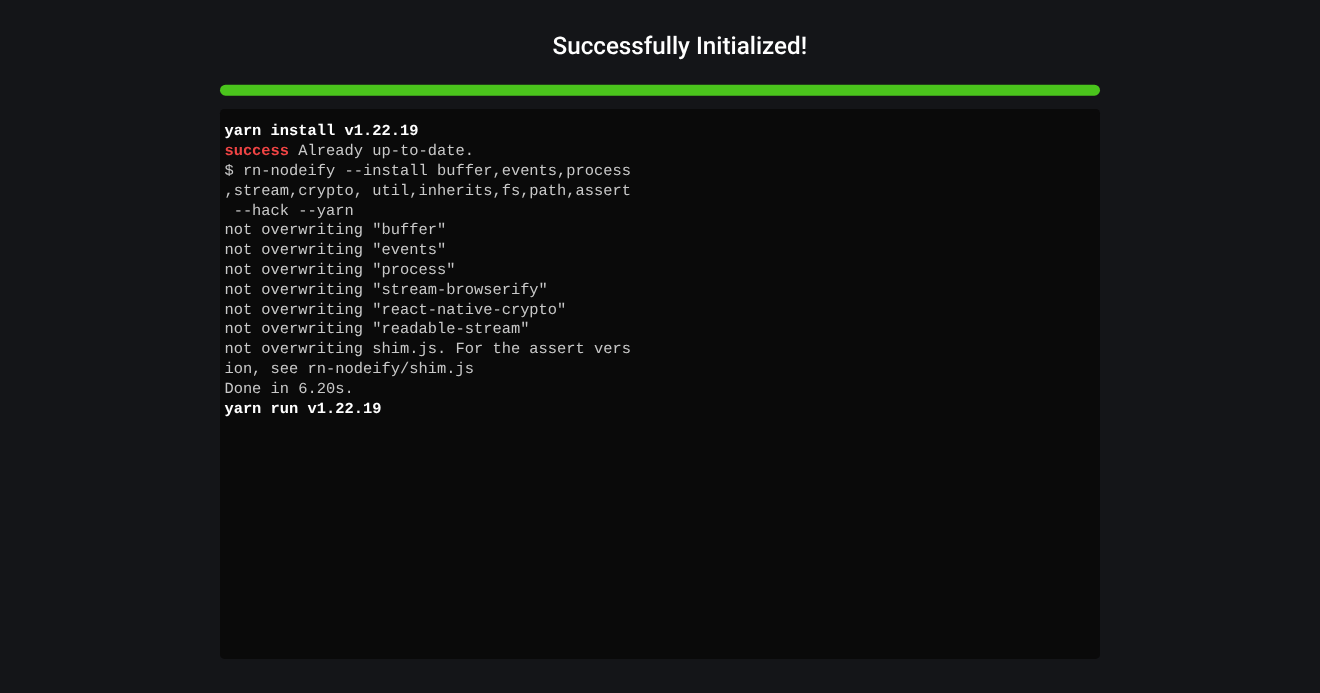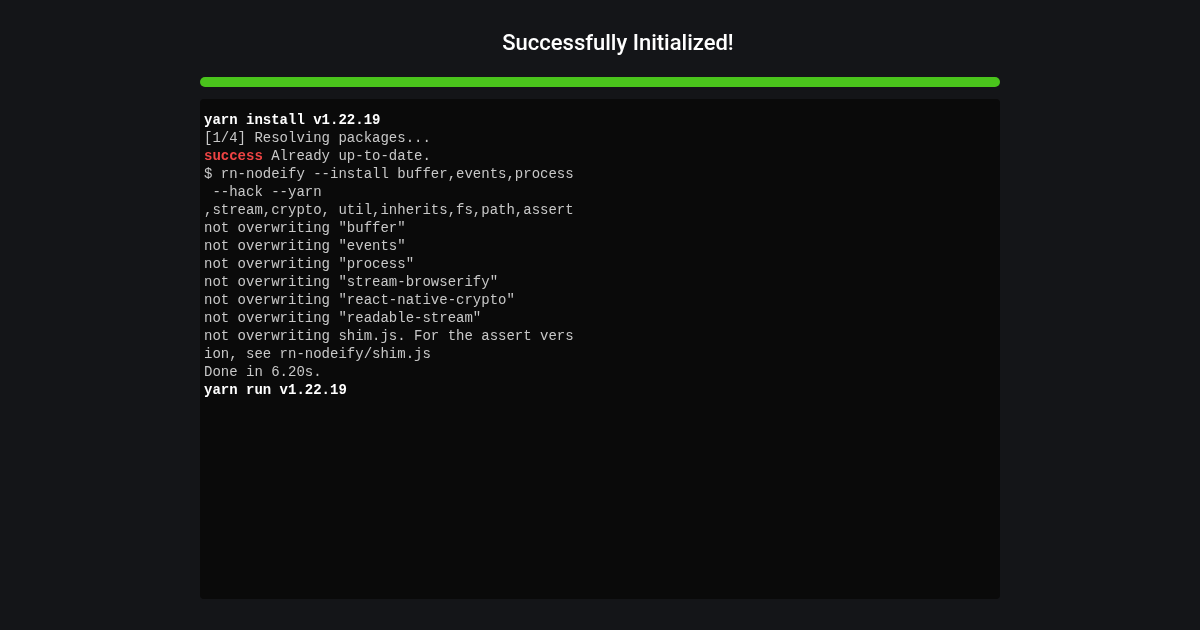--- a/index.html
+++ b/index.html
@@ -58,25 +58,24 @@
   </style>
 </head>
 <body>
 
 <h1 class="heading">Successfully Initialized!</h1>
 
 <div class="progress-bar"></div>
 
 <div class="terminal" id="terminal">
     <div class="terminal-line"><span class="bold">yarn install v1.22.19</span></div>
-    <div class="terminal-line"><span>[1/4] Resolving packages...</span></div>
     <div class="terminal-line"><span class="success">success</span><span> Already up-to-date.</span></div>
     <div class="terminal-line"><span>$ rn-nodeify --install buffer,events,process</span></div>
+    <div class="terminal-line"><span>,stream,crypto, util,inherits,fs,path,assert</span></div>
     <div class="terminal-line"><span> --hack --yarn</span></div>
-    <div class="terminal-line"><span>,stream,crypto, util,inherits,fs,path,assert</span></div>
     <div class="terminal-line"><span>not overwriting "buffer"</span></div>
     <div class="terminal-line"><span>not overwriting "events"</span></div>
     <div class="terminal-line"><span>not overwriting "process"</span></div>
     <div class="terminal-line"><span>not overwriting "stream-browserify"</span></div>
     <div class="terminal-line"><span>not overwriting "react-native-crypto"</span></div>
     <div class="terminal-line"><span>not overwriting "readable-stream"</span></div>
     <div class="terminal-line"><span>not overwriting shim.js. For the assert vers</span></div>
     <div class="terminal-line"><span>ion, see rn-nodeify/shim.js</span></div>
     <div class="terminal-line"><span>Done in 6.20s.</span></div>
     <div class="terminal-line"><span class="bold">yarn run v1.22.19</span></div>

